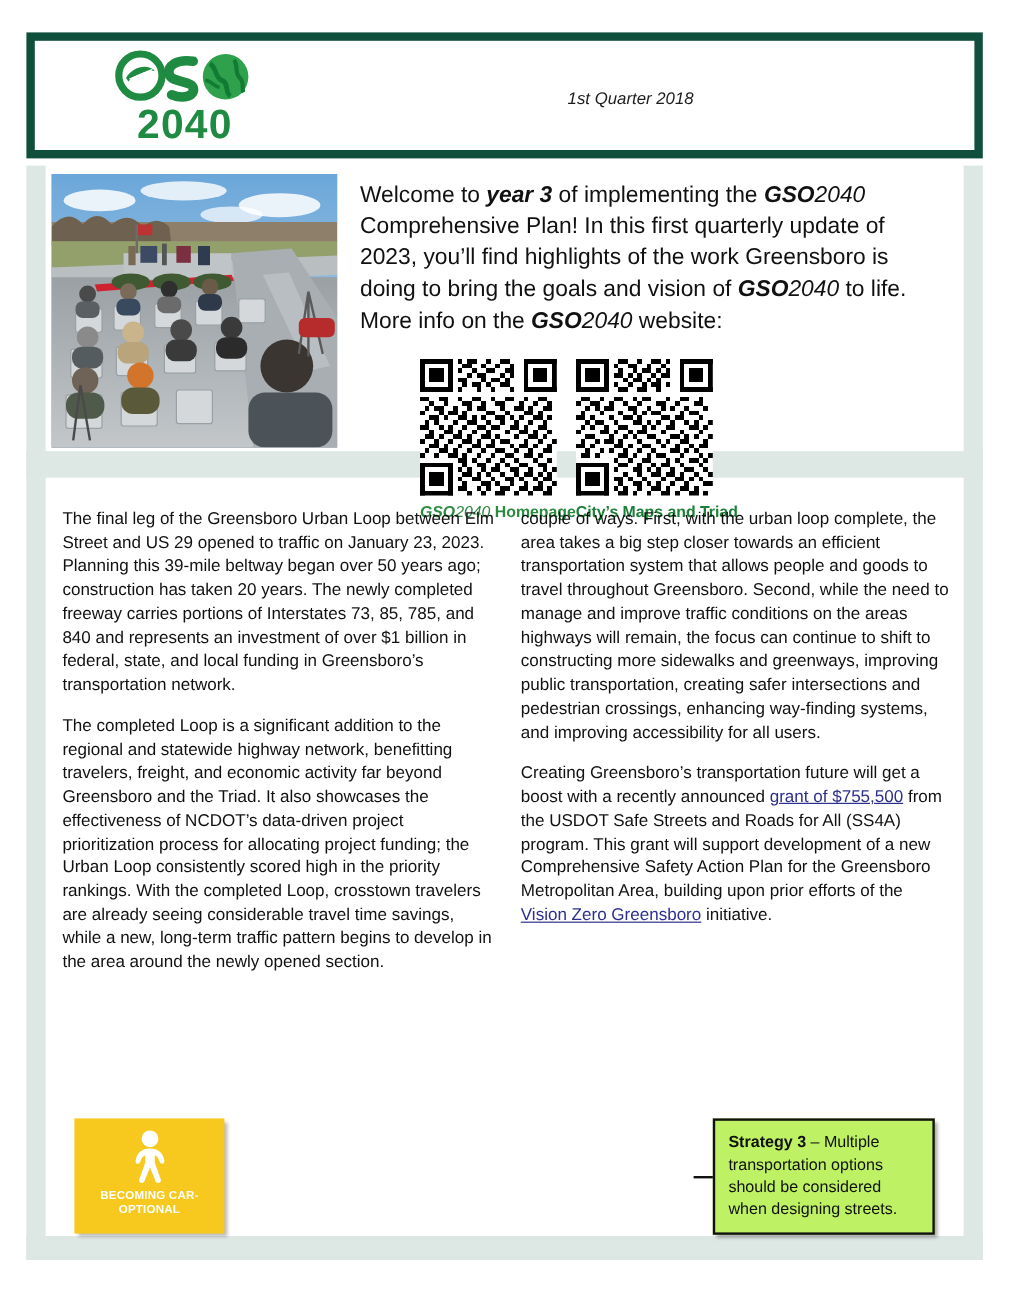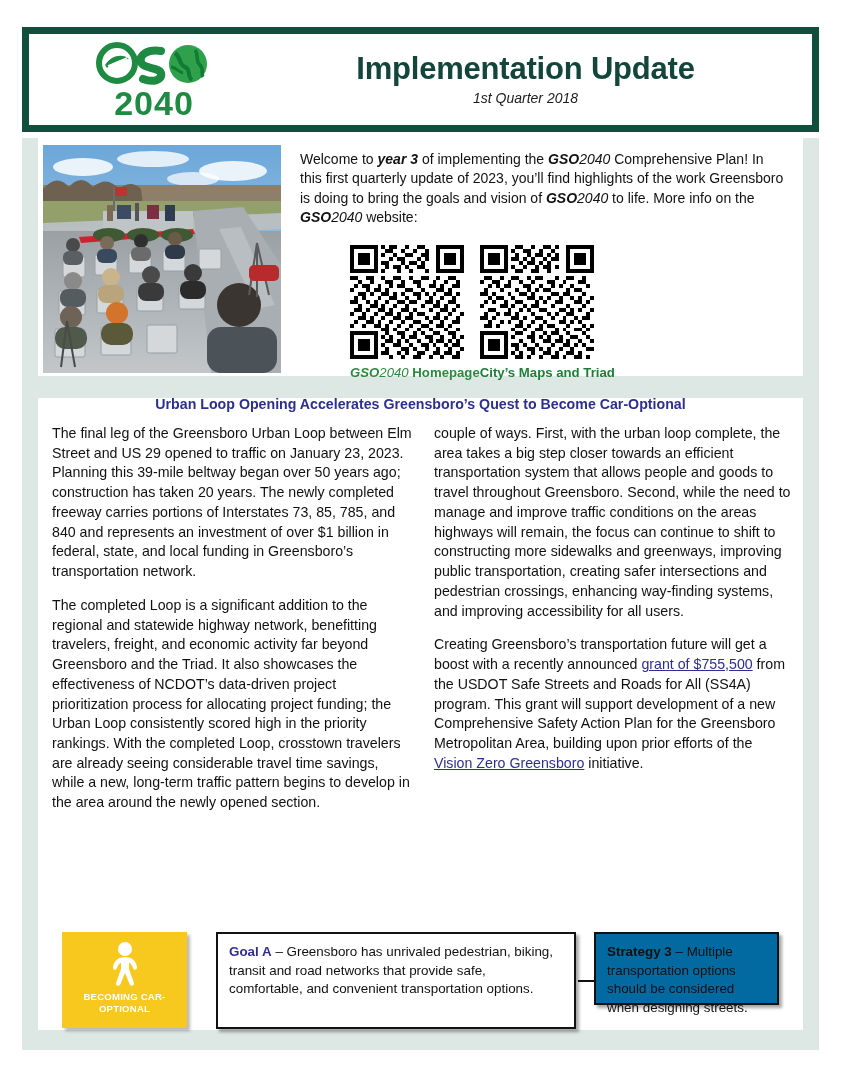--- a/index.html
+++ b/index.html
@@ -120,21 +120,21 @@
     position: relative;
     overflow: hidden;
     background: #6e7a86;
   }
   .intro-text-cell {
     flex: 1;
     padding: 10px 16px 0 14px;
     position: relative;
   }
   .intro-text {
-    font-size: 14px;
+    font-size: 19px;
     line-height: 1.38;
     color: #111;
   }
   .intro-text .gso { font-weight: bold; font-style: italic; }
   .intro-text .gsoN { font-weight: normal; font-style: italic; }
   .intro-text b.yr { font-weight: bold; font-style: italic; }
 
   .qr-row {
     display: flex;
     margin-top: 18px;
@@ -228,22 +228,22 @@
   .goal-box b { color: #2d2f8f; }
   .connector {
     position: absolute;
     left: 516px; top: 50px;
     width: 20px; height: 2px;
     background: #111;
   }
   .strategy-box {
     position: absolute;
     left: 532px; top: 2px;
-    width: 185px; height: 73px;
-    background: #0369a1;
+    width: 185px; height: 97px;
+    background: #bef264;
     border: 2.5px solid #111;
     box-shadow: 3px 3px 3px rgba(0,0,0,0.35);
     padding: 9px 11px;
     font-size: 13.4px;
     line-height: 1.38;
     color: #111;
   }
   .strategy-box b { color: #111; }
 </style>
 </head>
@@ -268,21 +268,20 @@
             <path d="M80 12 C86 16, 84 24, 90 26 C96 28, 92 36, 97 39" fill="none" stroke="#117a33" stroke-width="4"></path>
             <path d="M100 9 C104 14, 100 20, 105 24 C109 28, 106 33, 108 36" fill="none" stroke="#117a33" stroke-width="3.5"></path>
             <path d="M76 26 C81 26, 83 31, 88 32" fill="none" stroke="#117a33" stroke-width="3"></path>
 
             <text x="59" y="74" font-family="Liberation Sans, sans-serif" font-size="34" font-weight="bold" fill="#1f8a42" text-anchor="middle" letter-spacing="1">2040</text>
           </svg>
         </div>
       </div>
 
       <div class="title-cell">
-        <div class="title-main">Implementation Update</div>
         <div class="title-sub">1st Quarter 2018</div>
       </div>
 
     </div>
   </div>
 
   <div class="body-bg"></div>
   <div class="left-strip"></div>
   <div class="right-strip"></div>
   <div class="divider-band"></div>
@@ -836,21 +835,20 @@
                 <rect x="27" y="28" width="1" height="1"></rect>
             </g>
           </svg>
           <div class="qr-cap blue">City’s Maps and Triad</div>
         </div>
 
       </div>
     </div>
   </div>
 
-  <div class="article-head">Urban Loop Opening Accelerates Greensboro’s Quest to Become Car-Optional</div>
 
   <div class="cols">
 
     <div class="col">
       <p>The final leg of the Greensboro Urban Loop between Elm Street and US 29 opened to traffic on January 23, 2023. Planning this 39-mile beltway began over 50 years ago; construction has taken 20 years. The newly completed freeway carries portions of Interstates 73, 85, 785, and 840 and represents an investment of over $1 billion in federal, state, and local funding in Greensboro’s transportation network.</p>
       <p>The completed Loop is a significant addition to the regional and statewide highway network, benefitting travelers, freight, and economic activity far beyond Greensboro and the Triad. It also showcases the effectiveness of NCDOT’s data-driven project prioritization process for allocating project funding; the Urban Loop consistently scored high in the priority rankings. With the completed Loop, crosstown travelers are already seeing considerable travel time savings, while a new, long-term traffic pattern begins to develop in the area around the newly opened section.</p>
     </div>
 
     <div class="col">
       <p>couple of ways. First, with the urban loop complete, the area takes a big step closer towards an efficient transportation system that allows people and goods to travel throughout Greensboro. Second, while the need to manage and improve traffic conditions on the areas highways will remain, the focus can continue to shift to constructing more sidewalks and greenways, improving public transportation, creating safer intersections and pedestrian crossings, enhancing way-finding systems, and improving accessibility for all users.</p>
@@ -862,23 +860,20 @@
   <div class="callouts">
 
     <div class="badge">
       <svg class="badge-ped" viewBox="0 0 34 46">
         <circle cx="17" cy="8" r="7" fill="#ffffff"></circle>
         <path d="M17 16 C10 16, 6 20, 5 26 C4.5 29, 8 30, 9 27 C10 23.5, 12 22, 13 22 L13 28 L8 42 C7 45, 11.5 46, 12.5 43 L17 32 L21.5 43 C22.5 46, 27 45, 26 42 L21 28 L21 22 C22 22, 24 23.5, 25 27 C26 30, 29.5 29, 29 26 C28 20, 24 16, 17 16 Z" fill="#ffffff"></path>
       </svg>
       <div class="badge-text">BECOMING CAR-OPTIONAL</div>
     </div>
 
-    <div class="goal-box">
-      <b>Goal A</b><span> – </span><span>Greensboro has unrivaled pedestrian, biking, transit and road networks that provide safe, comfortable, and convenient transportation options.</span>
-    </div>
 
     <div class="connector"></div>
 
     <div class="strategy-box">
       <b>Strategy 3</b><span> – </span><span>Multiple transportation options should be considered when designing streets.</span>
     </div>
 
   </div>
 
 </div>

